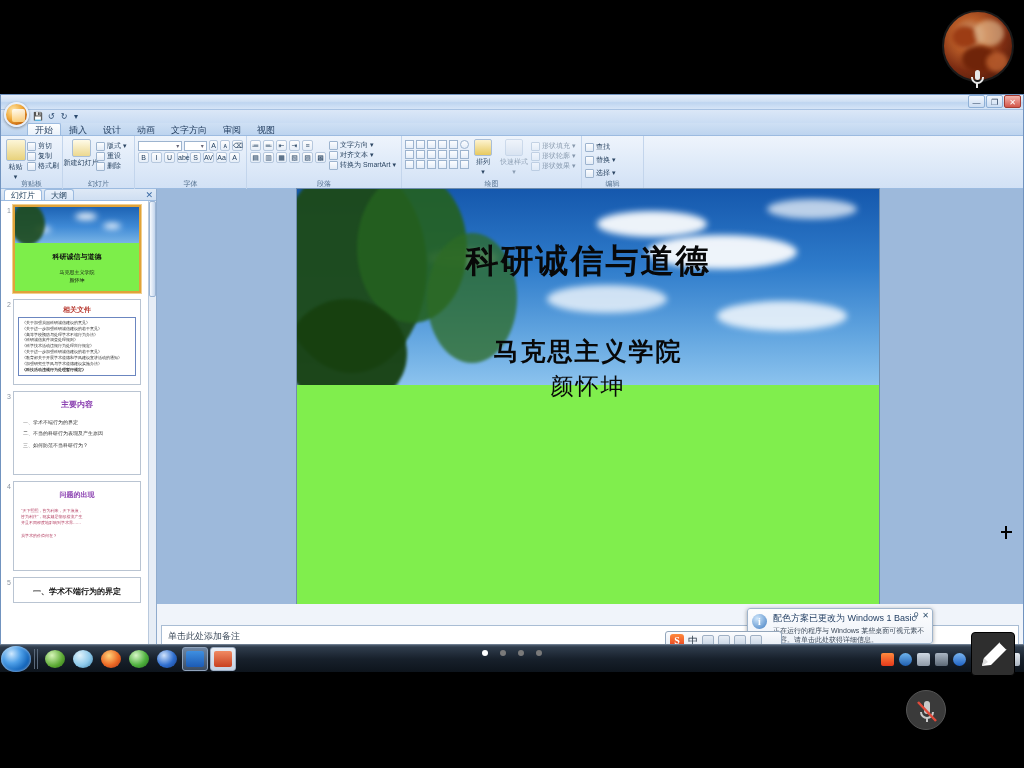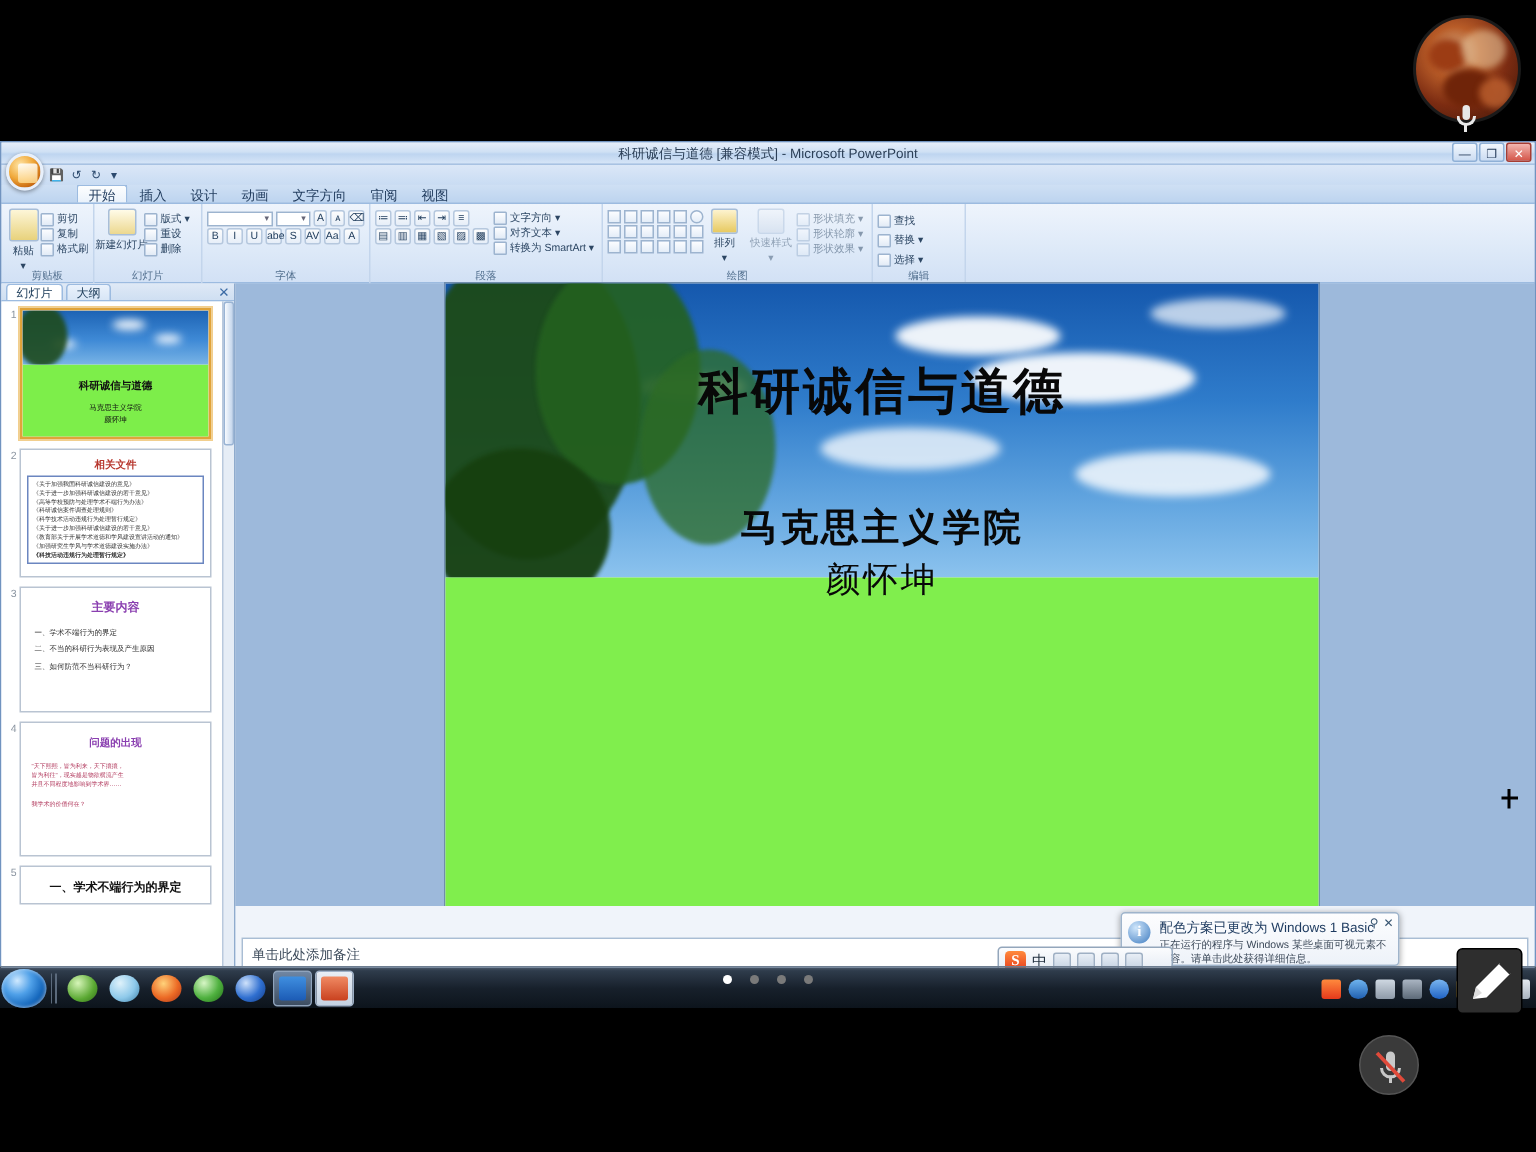--- a/index.html
+++ b/index.html
@@ -46,21 +46,21 @@
   #orb::after { content:""; position:absolute; left:6px; top:5px; width:13px; height:13px;
                 background:linear-gradient(#fff,#ffd98a); border-radius:2px; opacity:.85; }
   .qat-ic { position:absolute; top:2px; width:10px; height:10px; font-size:8px; line-height:10px;
             text-align:center; color:#2c4a6e; }
 
   
   #tabs { position:relative; height:13px; background:linear-gradient(#cfe0f4,#bdd4ef);
           border-bottom:1px solid #9cbbe0; display:flex; align-items:flex-end; padding-left:26px; }
   .tab { height:12px; line-height:12px; padding:0 7px; font-size:9px; color:#1f3a5c; white-space:nowrap;
          border:1px solid transparent; border-bottom:none; }
-  .tab.active { background:linear-gradient(#fdfefe,#eaf2fb); border-color:#9cbbe0; border-radius:2px 2px 0 0;margin-left:24px; }
+  .tab.active { background:linear-gradient(#fdfefe,#eaf2fb); border-color:#9cbbe0; border-radius:2px 2px 0 0; }
 
   
   #ribbon { position:relative; height:53px; background:linear-gradient(#eef4fc,#dde9f8 60%,#d2e1f5);
             border-bottom:1px solid #9cbbe0; display:flex; }
   .group { position:relative; height:53px; border-right:1px solid #c3d5ec; padding:2px 3px 0; }
   .group .gname { position:absolute; bottom:0; left:0; right:0; text-align:center;
                   font-size:7px; color:#4a6party; color:#4b6versal; color:#53708f; }
   .btn-big { display:flex; flex-direction:column; align-items:center; justify-content:flex-start;
              width:34px; padding-top:1px; }
   .ico { background:linear-gradient(#fdfdfd,#dfe8f3); border:1px solid #a8bed8; border-radius:2px; }
@@ -208,21 +208,20 @@
   </div>
   <div id="share-label">
     <span>颜怀坤的屏幕共享</span>
     <span style="font-size:8px;">⤢</span>
     <span style="font-size:9px;">✕</span>
   </div>
 
   <div id="ppt-window">
 
     <div id="titlebar">
-      <div id="win-title">科研诚信与道德 [兼容模式] - Microsoft PowerPoint</div>
       <div id="win-buttons">
         <div>—</div>
         <div>❐</div>
         <div class="close">✕</div>
       </div>
     </div>
 
     <div id="qat">
       <div id="orb"></div>
       <div class="qat-ic" style="left:32px;color:#2b6fb0;">💾</div>

